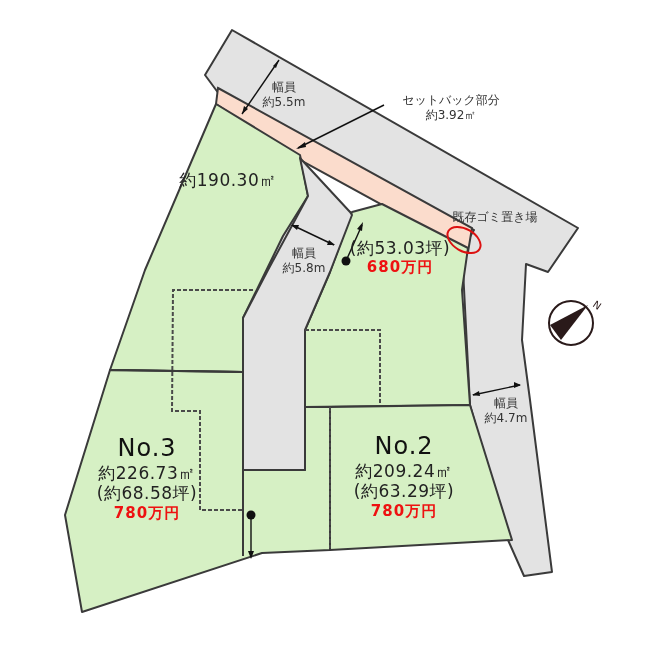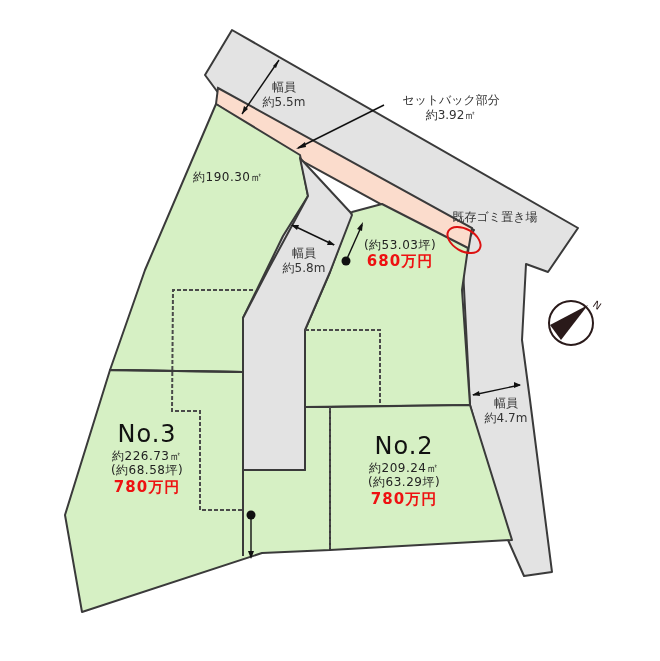--- a/index.html
+++ b/index.html
@@ -7,21 +7,21 @@
            font-family: "DejaVu Sans", "Liberation Sans", sans-serif; }
     svg.plan { position: absolute; left: 0; top: 0; width: 660px; height: 661px; }
     .lot { fill: #d6f0c4; stroke: #3a3a3a; stroke-width: 2; stroke-linejoin: round; }
     .road { fill: #e3e3e3; stroke: #3a3a3a; stroke-width: 2; stroke-linejoin: round; }
     .setback { fill: #fbdccc; stroke: #3a3a3a; stroke-width: 2; }
     .divline { stroke: #3a3a3a; stroke-width: 2; fill: none; }
     .dashed { stroke: #4a4a4a; stroke-width: 2; stroke-dasharray: 4 2; fill: none; }
     .arrow { stroke: #111; stroke-width: 1.4; fill: none; }
     .label { position: absolute; text-align: center; color: #222; line-height: 1.2; }
     .lot-title { font-size: 24px; letter-spacing: 1px; color: #111; }
-    .lot-area { font-size: 12px; letter-spacing: 0.5px; color: #222; }
+    .lot-area { font-size: 17px; letter-spacing: 0.5px; color: #222; }
     .lot-price { font-size: 15px; font-weight: bold; color: #ee1111; letter-spacing: 1px; }
     .note { position: absolute; font-size: 12px; color: #333; text-align: center; line-height: 1.25; white-space: nowrap; }
   </style>
 </head>
 <body>
 
 <svg class="plan" viewBox="0 0 660 661">
 
   <polygon class="road" points="232,30 578,228 548,272 526,264 522,340 530,400 552,572 524,576 508,540 470,405 462,250 474,230 300,155 222,98 205,75"></polygon>
 
@@ -81,21 +81,21 @@
 
 <div class="label" style="left:168px; top:170px; width:120px;">
   <div class="lot-area">約190.30㎡</div>
 </div>
 
 <div class="label" style="left:340px; top:238px; width:120px;">
   <div class="lot-area">(約53.03坪)</div>
   <div class="lot-price">680万円</div>
 </div>
 
-<div class="label" style="left:87px; top:420px; width:120px;">
+<div class="label" style="left:87px; top:434px; width:120px;">
   <div class="lot-title">No.3</div>
   <div class="lot-area">約226.73㎡</div>
   <div class="lot-area">(約68.58坪)</div>
   <div class="lot-price">780万円</div>
 </div>
 
 <div class="label" style="left:344px; top:432px; width:120px;">
   <div class="lot-title">No.2</div>
   <div class="lot-area">約209.24㎡</div>
   <div class="lot-area">(約63.29坪)</div>

